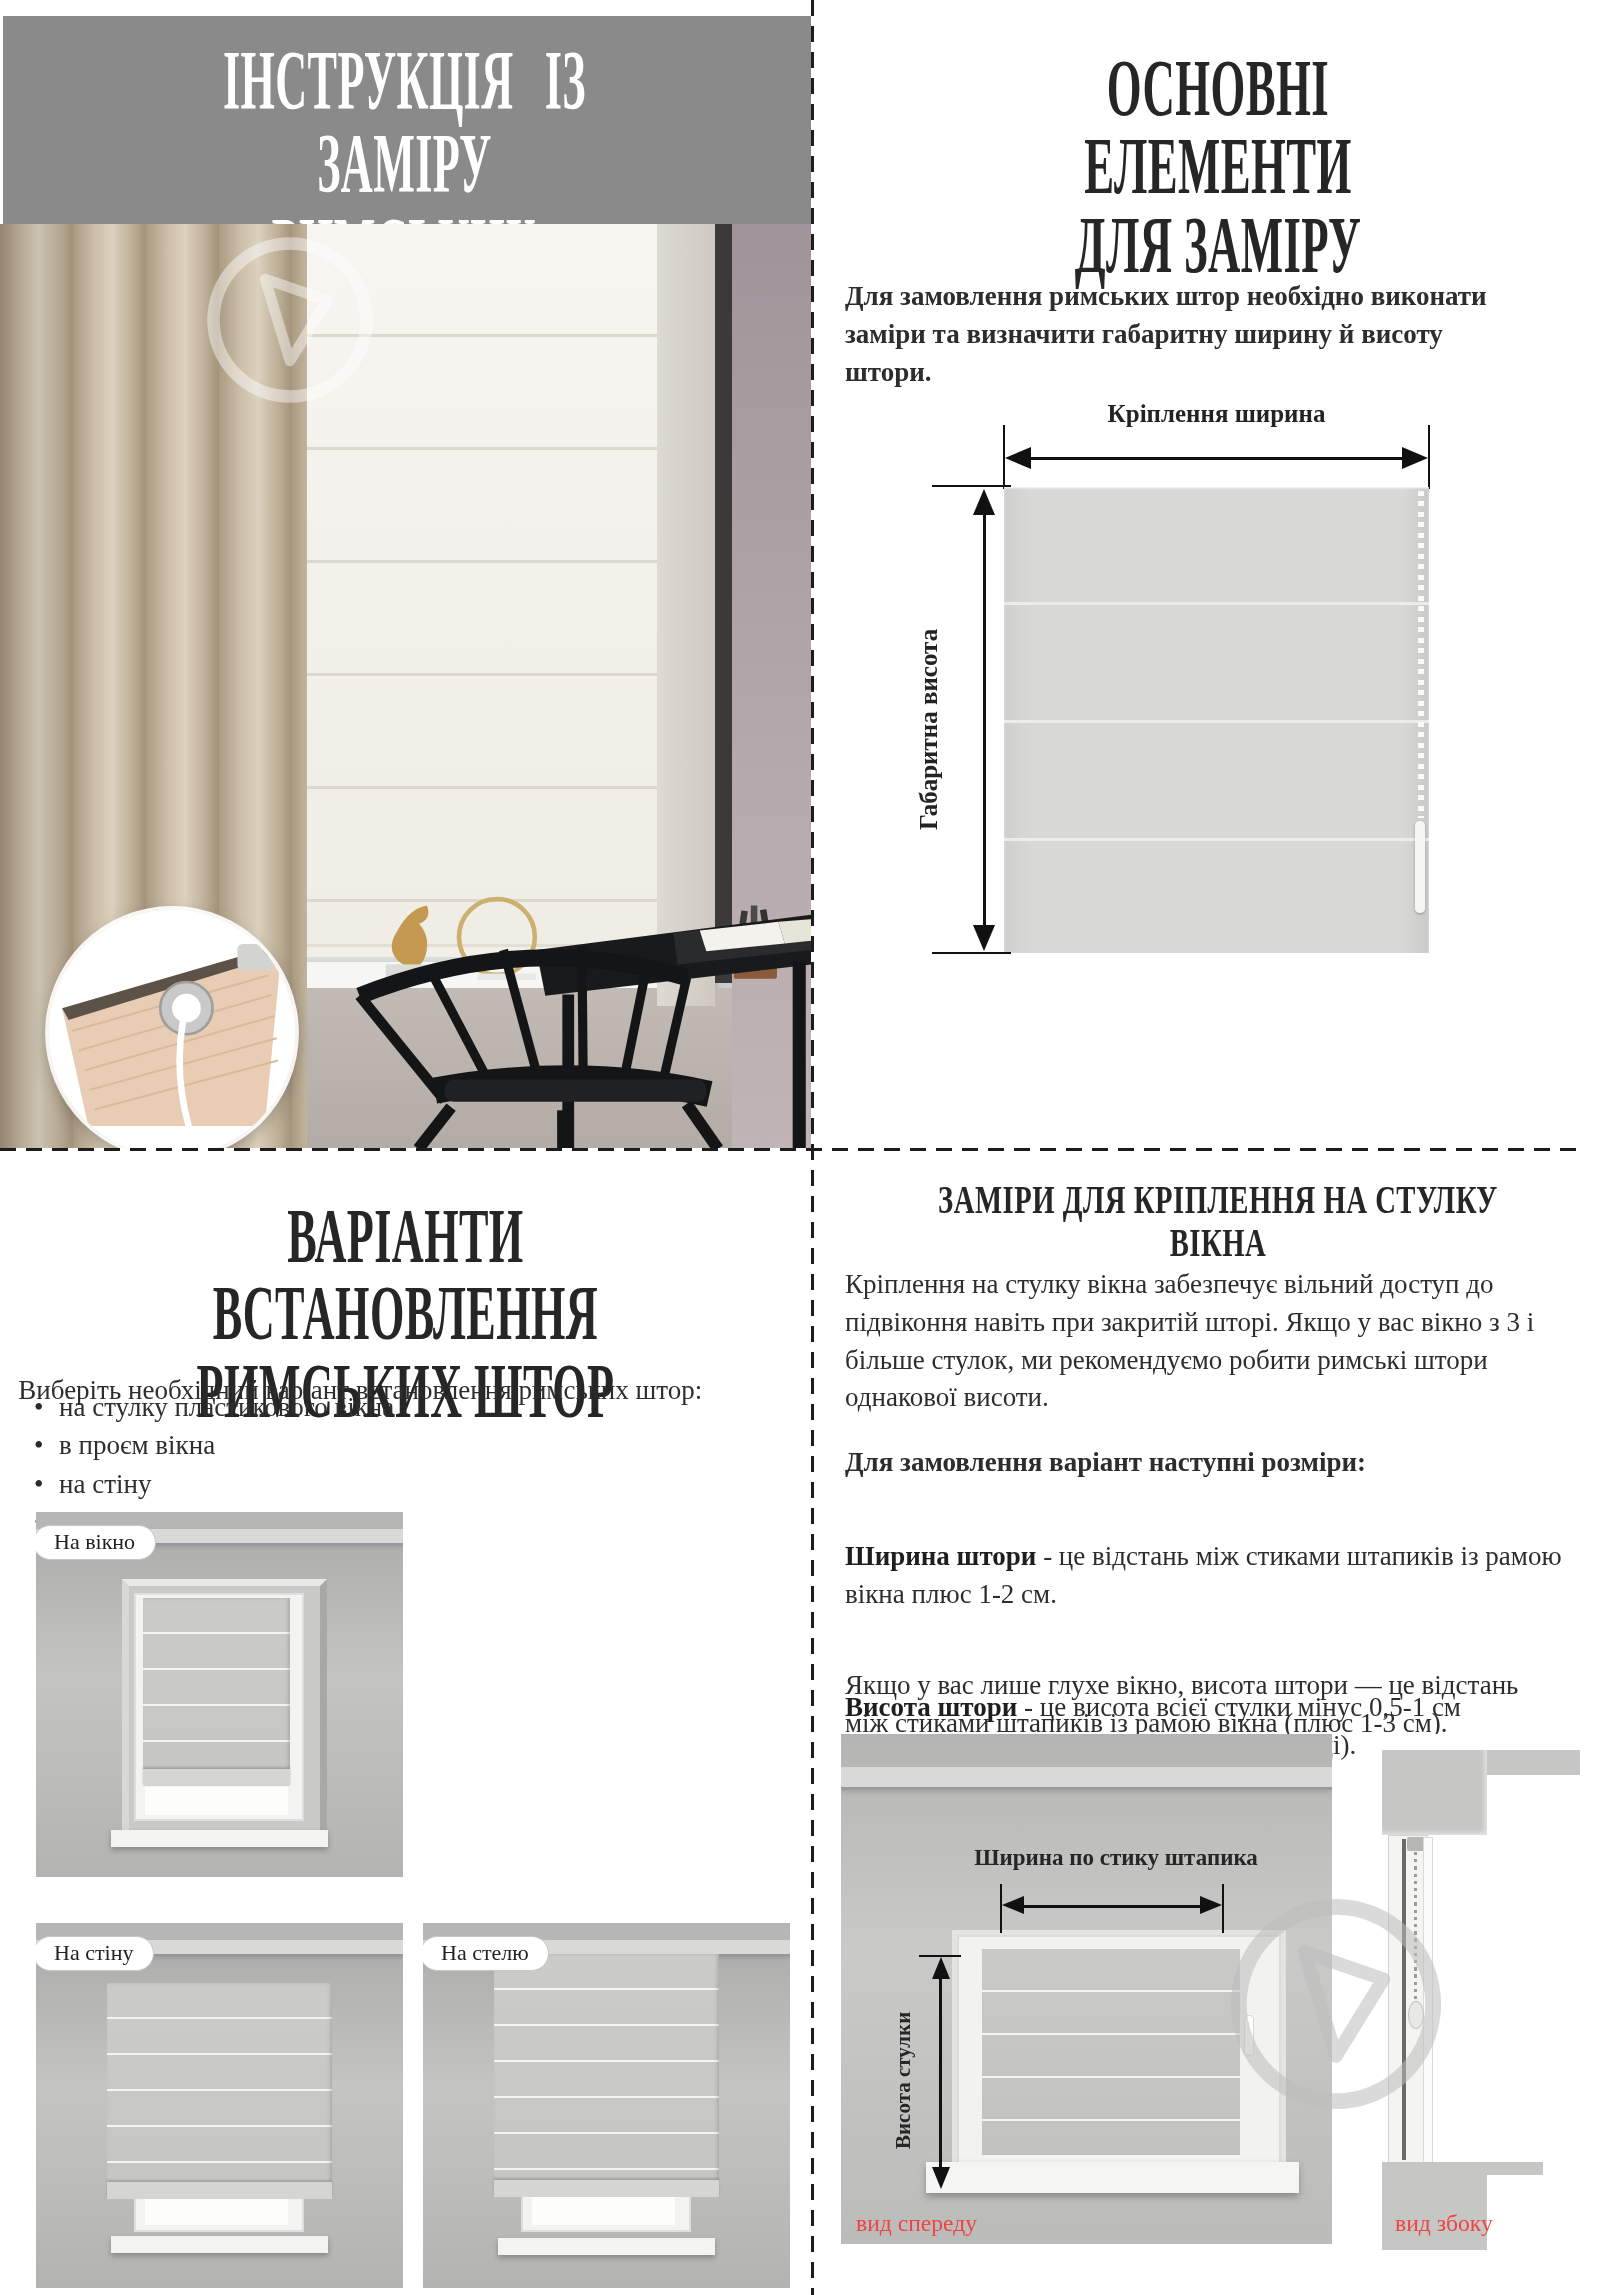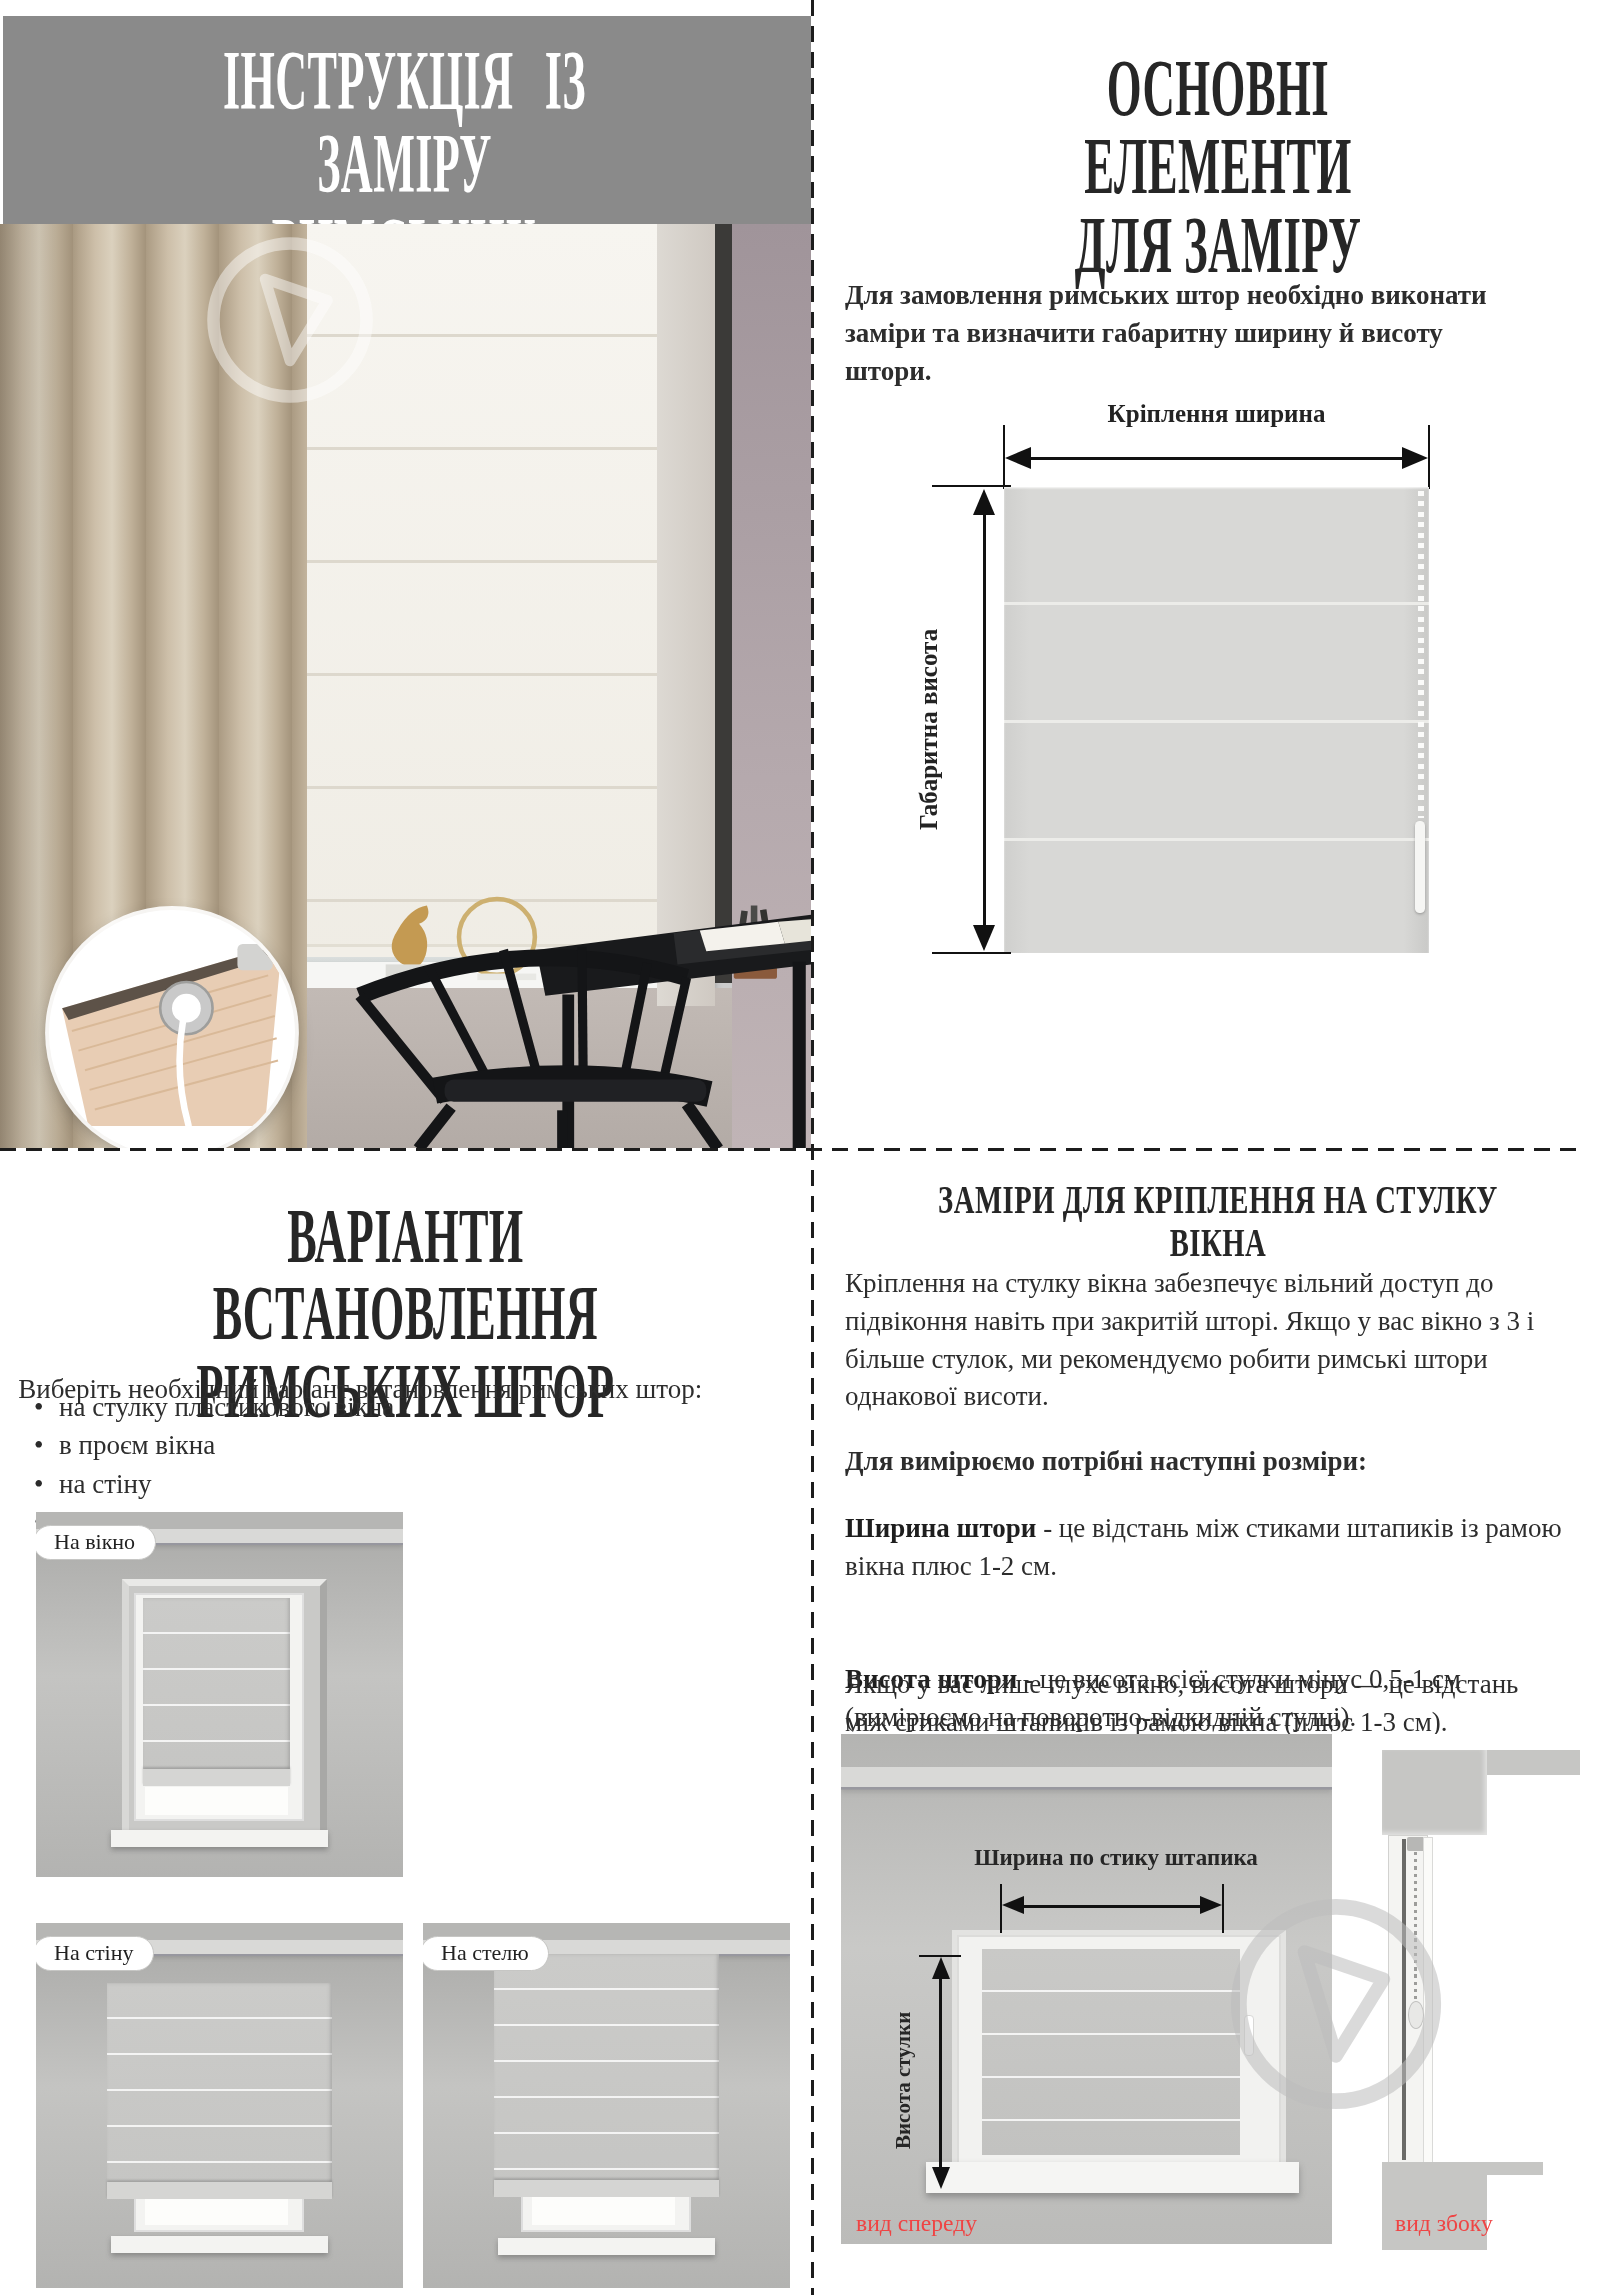--- a/index.html
+++ b/index.html
@@ -15,21 +15,21 @@
 
   
   .cond{font-weight:bold;color:#262626;text-align:center;line-height:0.98;letter-spacing:0.7px;}
   #tl-title{left:0;top:39px;width:809px;font-size:85px;color:#ffffff;
             transform:scaleX(0.52);word-spacing:0.45em;}
   #tr-title{left:813px;top:49px;width:810px;font-size:80px;transform:scaleX(0.56);}
   #bl-title{left:0;top:1197px;width:811px;font-size:79px;transform:scaleX(0.56);}
   #br-title{left:813px;top:1178px;width:810px;font-size:41px;transform:scaleX(0.70);line-height:1.05;}
 
   
-  .body-txt{font-size:27px;line-height:1.40;white-space:pre-line;color:#2d2d2d;}
+  .body-txt{font-size:27px;line-height:1.40;white-space:pre-line;color:#2d2d2d;margin-top:28px;}
   .bold{font-weight:bold;color:#1e1e1e;}
   #tr-intro{left:845px;top:250px;width:759px;font-weight:bold;}
   #bl-intro{left:18.3px;top:1344px;width:785px;}
   #bl-bullets{left:34px;top:1388px;width:752px;font-size:27px;line-height:1.42;}
   .bullet-row{display:flex;align-items:baseline;}
   .bullet-dot{width:25px;color:#2b2b2b;}
   #br-para1{left:845px;top:1238px;width:762px;}
   #br-order{left:845px;top:1416px;width:762px;font-weight:bold;font-size:27px;}
   #br-terms{left:845px;top:1472px;width:765px;}
   #br-note{left:845px;top:1639px;width:765px;}
@@ -346,21 +346,21 @@
     <div class="abs t-pill">
       <span>На стелю</span></div>
   </div>
 
   <div class="abs cond" id="br-title">ЗАМІРИ ДЛЯ КРІПЛЕННЯ НА СТУЛКУ ВІКНА</div>
 
   <p class="abs body-txt" id="br-para1">Кріплення на стулку вікна забезпечує вільний доступ до
 підвіконня навіть при закритій шторі. Якщо у вас вікно з 3 і
 більше стулок, ми рекомендуємо робити римські штори
 однакової висоти.</p>
-  <p class="abs body-txt" id="br-order">Для вимірюємо потрібні наступні розміри:</p>
+  <p class="abs body-txt" id="br-order">Для замовлення варіант наступні розміри:</p>
 
   <div class="abs body-txt" id="br-terms">
     <span class="bold">Ширина штори</span><span> - це відстань між стиками штапиків із рамою
 вікна плюс 1-2 см.</span>
     <br>
     <span class="bold">Висота штори</span><span> - це висота всієї стулки мінус 0,5-1 см
 (вимірюємо на поворотно-відкидній стулці).</span>
   </div>
 
   <p class="abs body-txt" id="br-note">Якщо у вас лише глухе вікно, висота штори — це відстань

